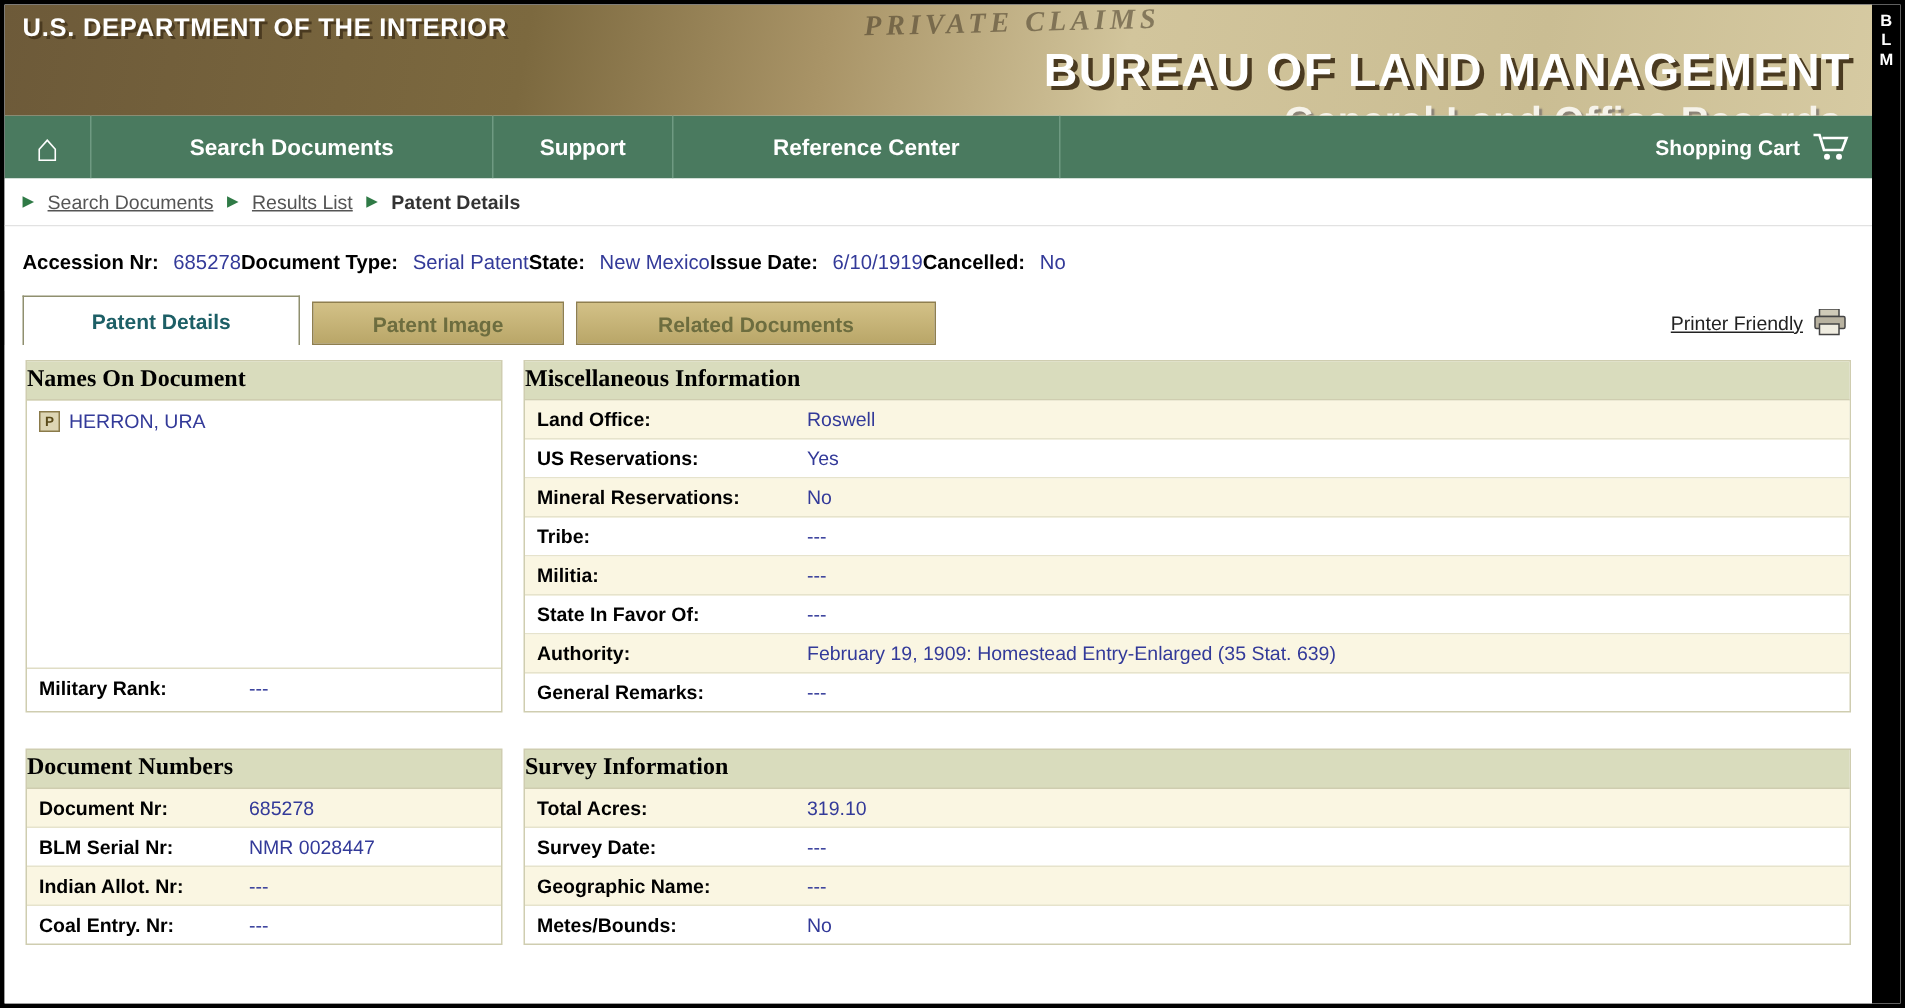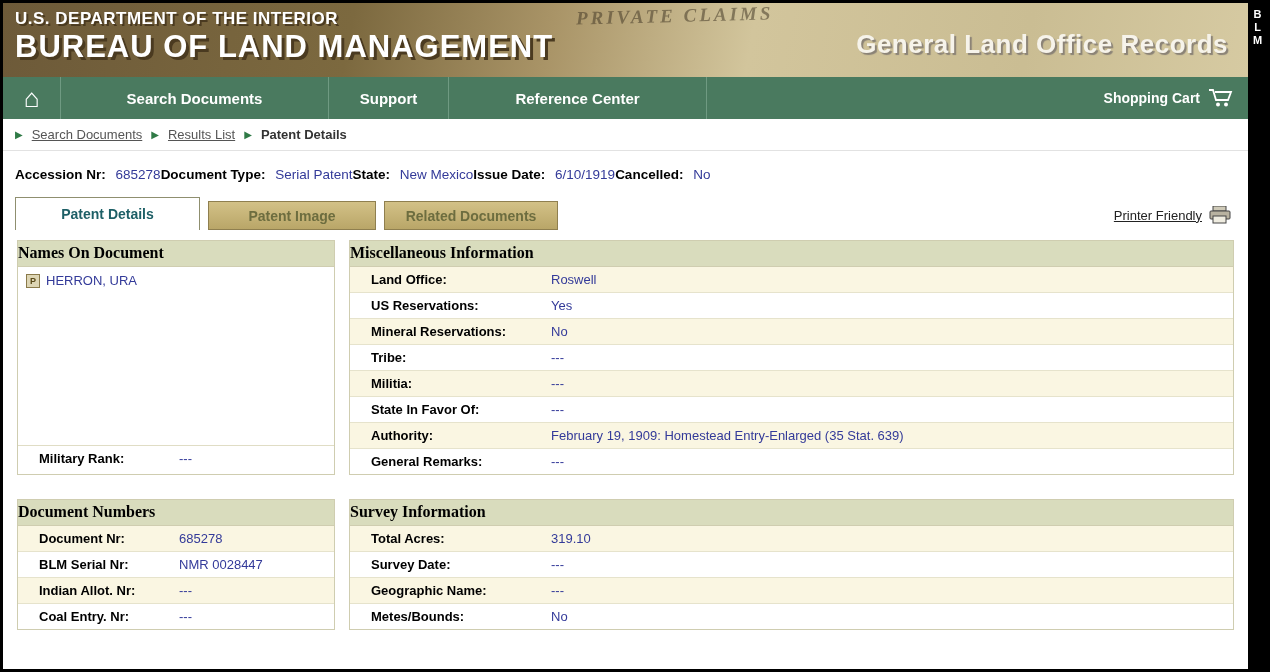--- a/index.html
+++ b/index.html
@@ -22,21 +22,21 @@
   .watermark {
     position:absolute; left:46%; top:2px;
     font-family:"Liberation Serif", serif; font-style:italic; font-weight:bold;
     font-size:19px; letter-spacing:3px; color:rgba(70,58,40,.55);
     transform:rotate(-1.5deg); white-space:nowrap;
   }
   .dept {
     color:#fff; font-weight:bold; font-size:17px; letter-spacing:.5px;
     text-shadow:2px 2px 0 #4a3a20; position:relative;
   }
-  .mast-line2 { display:flex; align-items:flex-start; justify-content:space-between; position:relative; }
+  .mast-line2 { display:flex; align-items:flex-end; justify-content:space-between; position:relative;flex-direction:column; }
   .bureau {
     color:#fff; font-weight:bold; font-size:31px; letter-spacing:1px;
     text-shadow:3px 3px 0 #4a3a20;
   }
   .records {
     color:#f6f3ea; font-weight:bold; font-size:26px; letter-spacing:.5px;
     text-shadow:2px 2px 1px #8a8276; padding-right:6px;
   }
 
   
@@ -93,39 +93,39 @@
     width:185px; height:33px; background:#fff;
     border:1px solid #8f8f6f; border-bottom:none;
     color:#1d5f66; z-index:2;
   }
   .tab.inactive {
     height:29px; margin-left:8px;
     background:linear-gradient(#d3c187,#b9a668);
     border:1px solid #8f7f4f; color:#6d6d3f;
   }
   .tab.t2 { width:168px; }
-  .tab.t3 { width:174px; }
+  .tab.t3 { width:240px; }
   .printer {
     margin-left:auto; display:flex; align-items:center; gap:6px;
     font-size:13px; color:#222; cursor:pointer; padding-bottom:6px;text-decoration:underline;
   }
 
   
   .main {
     flex:1; background:#fff; padding:10px 14px 0 14px;
     display:grid; grid-template-columns:318px 1fr; column-gap:14px; row-gap:24px;
     align-content:start; overflow:hidden;
   }
   .panel { border:1px solid #cfcdb0; background:#fff; }
   .panel-h {
     background:#d9dcbd; border-bottom:1px solid #cfcdb0;
     font-family:"Liberation Serif", serif; font-weight:bold; font-size:16px;
     color:#000000; padding:3px 9px 4px 0;
   }
-  .prow { display:flex; border-bottom:1px solid #e6e3cc; font-size:13px;padding-left:13px; }
+  .prow { display:flex; border-bottom:1px solid #e6e3cc; font-size:13px; }
   .prow:last-child { border-bottom:none; }
   .prow:nth-child(even) { background:#faf6e2; }
   .prow .lab { font-weight:bold; color:#000; padding:5px 8px; flex:none; }
   .prow .val { color:#333a99; padding:5px 8px; }
   .left-col .lab { width:140px; }
   .right-col .lab { width:180px; }
 
   .names-body { min-height:178px; padding:6px 8px; }
   .patentee { display:flex; align-items:center; gap:6px; cursor:pointer; }
   .p-icon {

